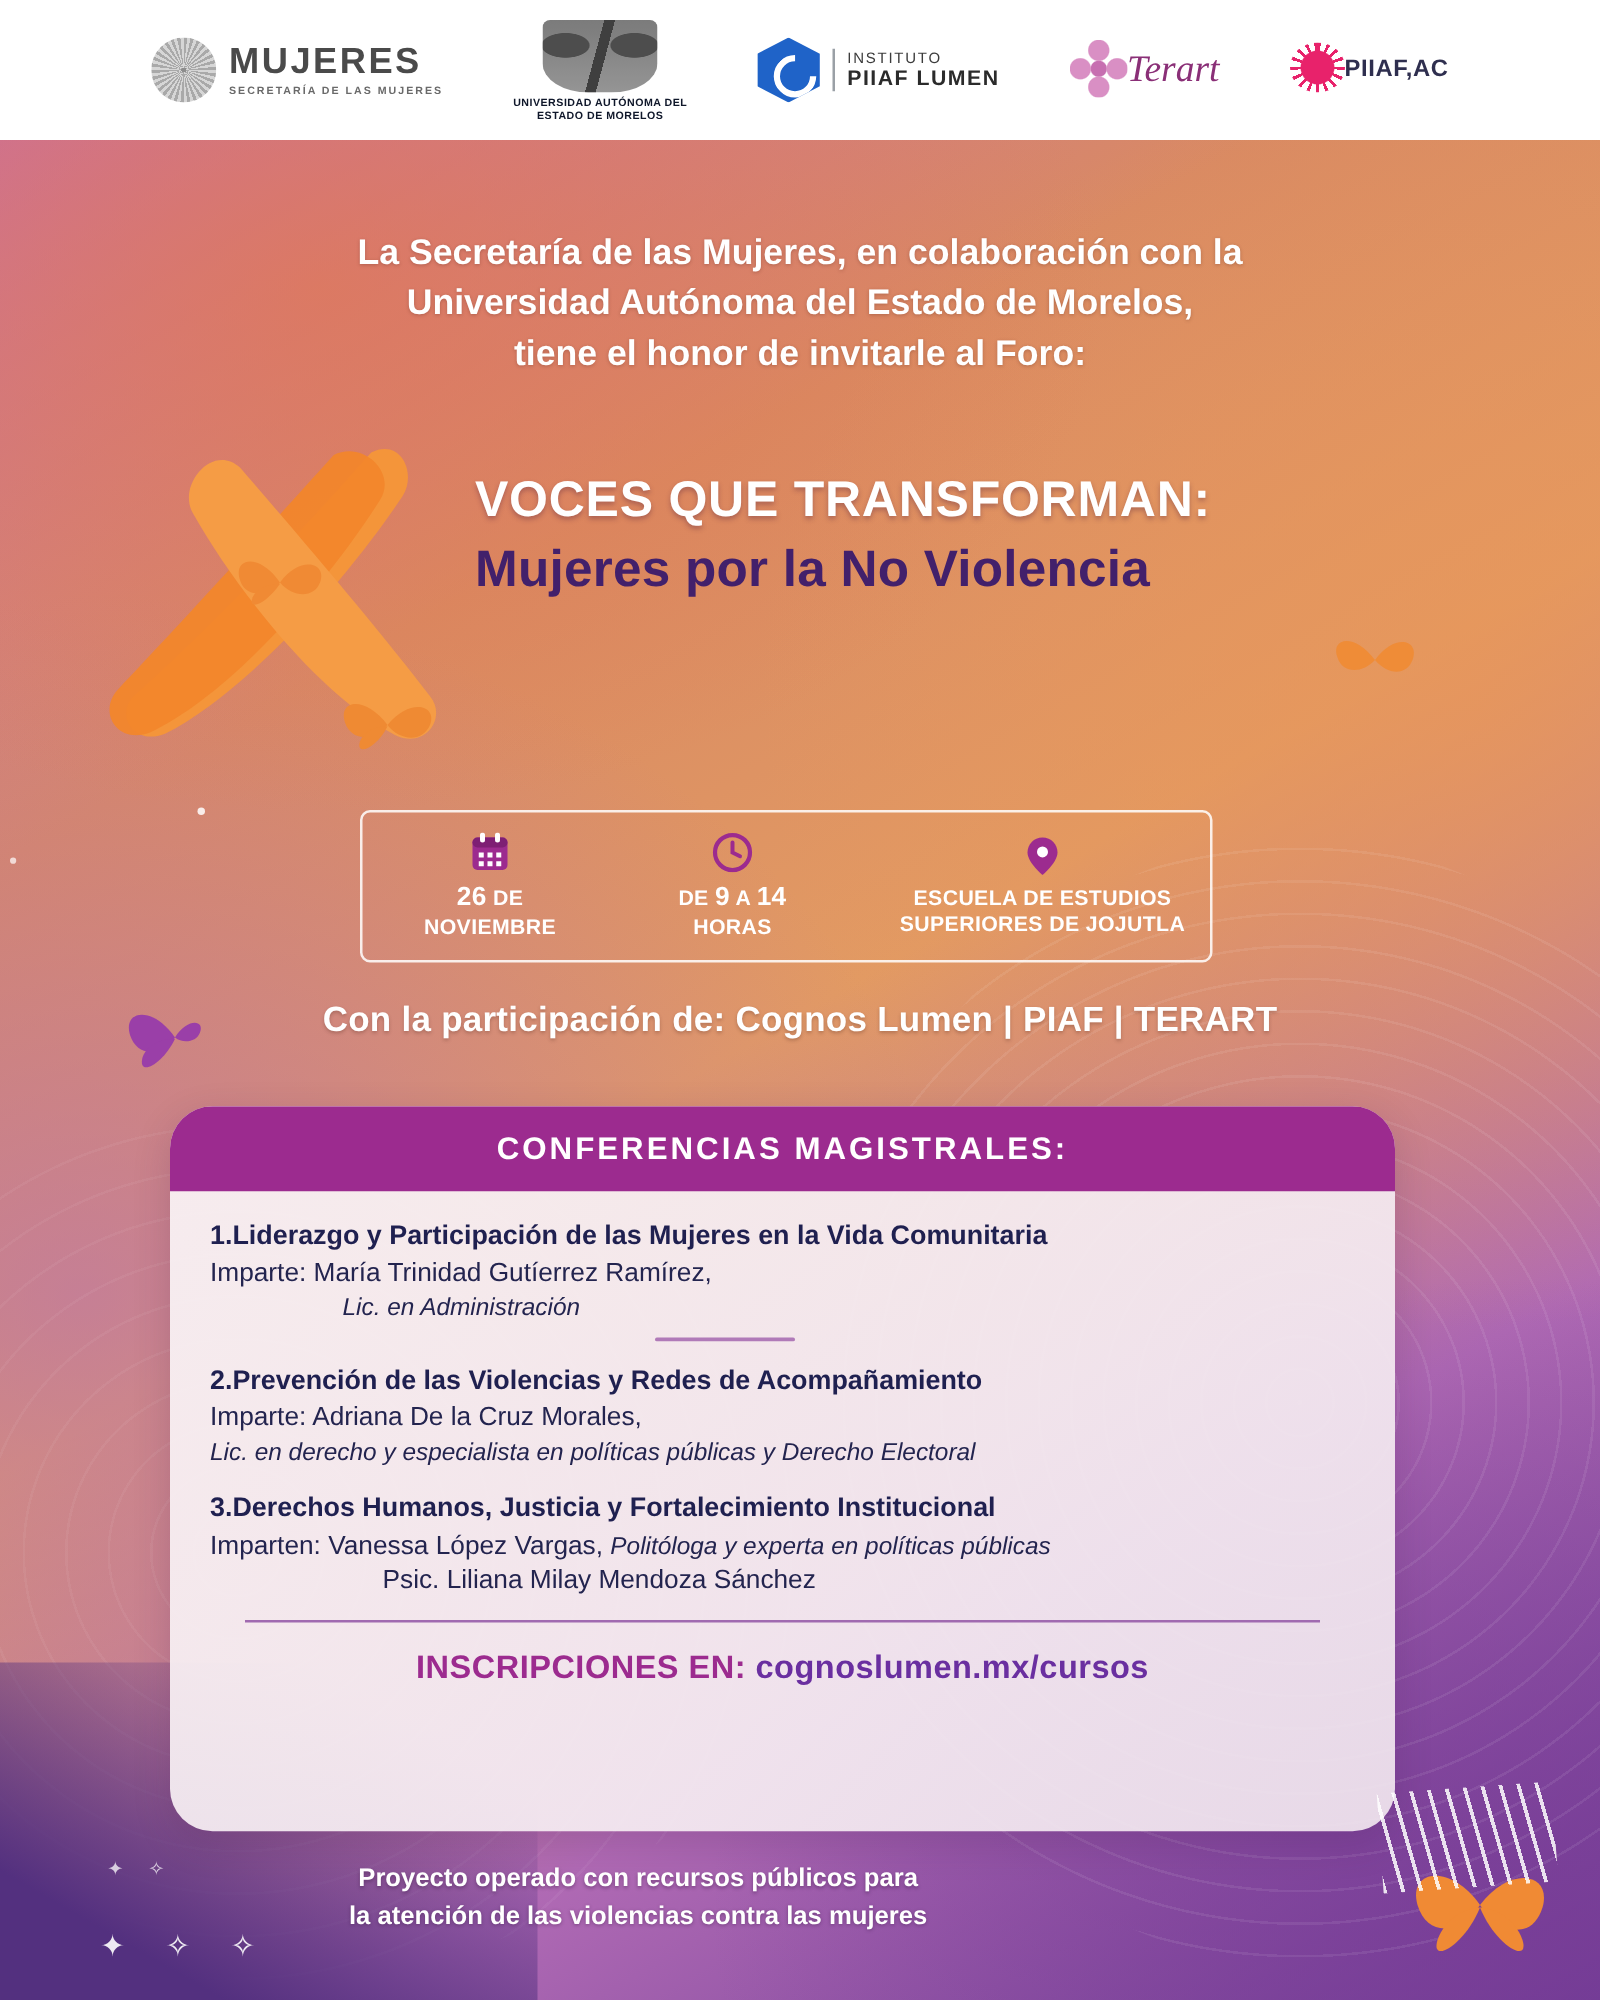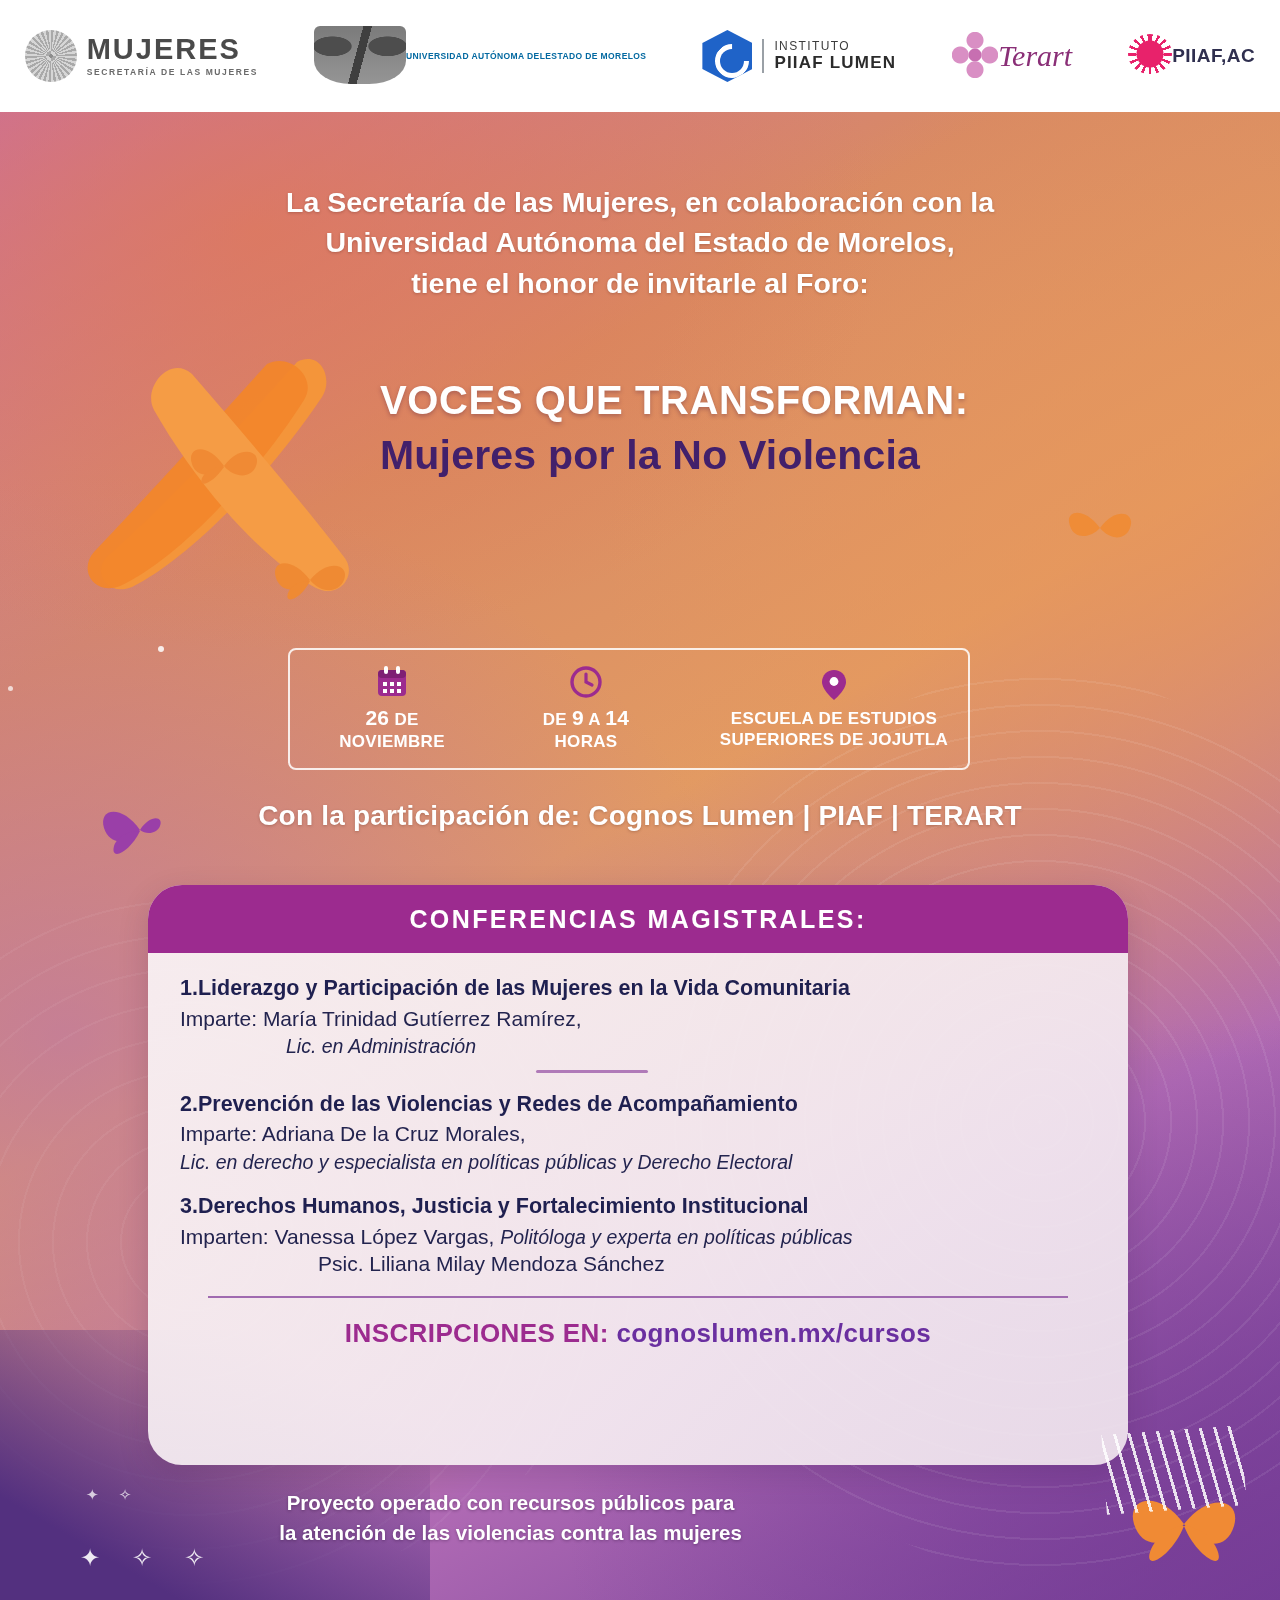--- a/index.html
+++ b/index.html
@@ -65,21 +65,22 @@
     font-size: 8.5px;
     letter-spacing: 1.6px;
     color: #6a6a6a;
     margin-top: 3px;
     font-weight: bold;
   }
 
   
   .logo-uaem {
     text-align: center;
-    color: #0369a1;
+    color: #0f172a;
+    flex-direction: column;
   }
   .logo-uaem .crest {
     width: 92px; height: 58px;
     margin: 0 auto 3px;
     background:
       linear-gradient(105deg, transparent 46%, #2b2b2b 46% 54%, transparent 54%),
       radial-gradient(ellipse at 20% 35%, #3a3a3a 0 18%, transparent 19%),
       radial-gradient(ellipse at 80% 35%, #3a3a3a 0 18%, transparent 19%),
       linear-gradient(#6d6d6d, #8a8a8a);
     border-radius: 6px 6px 40% 40%;
@@ -295,21 +296,21 @@
     color: #ffffff;
     font-size: 28px;
     font-weight: bold;
     letter-spacing: .2px;
     text-shadow: 0 1px 3px rgba(80,40,30,.3);
   }
 
   
   .card {
     position: absolute;
-    left: 148px; top: 885px;
+    left: 136px; top: 885px;
     width: 980px; height: 580px;
     border-radius: 34px;
     background: linear-gradient(135deg, rgba(250,244,246,.93), rgba(243,233,240,.90));
     box-shadow: 0 10px 30px rgba(60,20,70,.18);
     overflow: hidden;
   }
   .card-header {
     height: 68px;
     background: #9c2b8f;
     display: flex;

